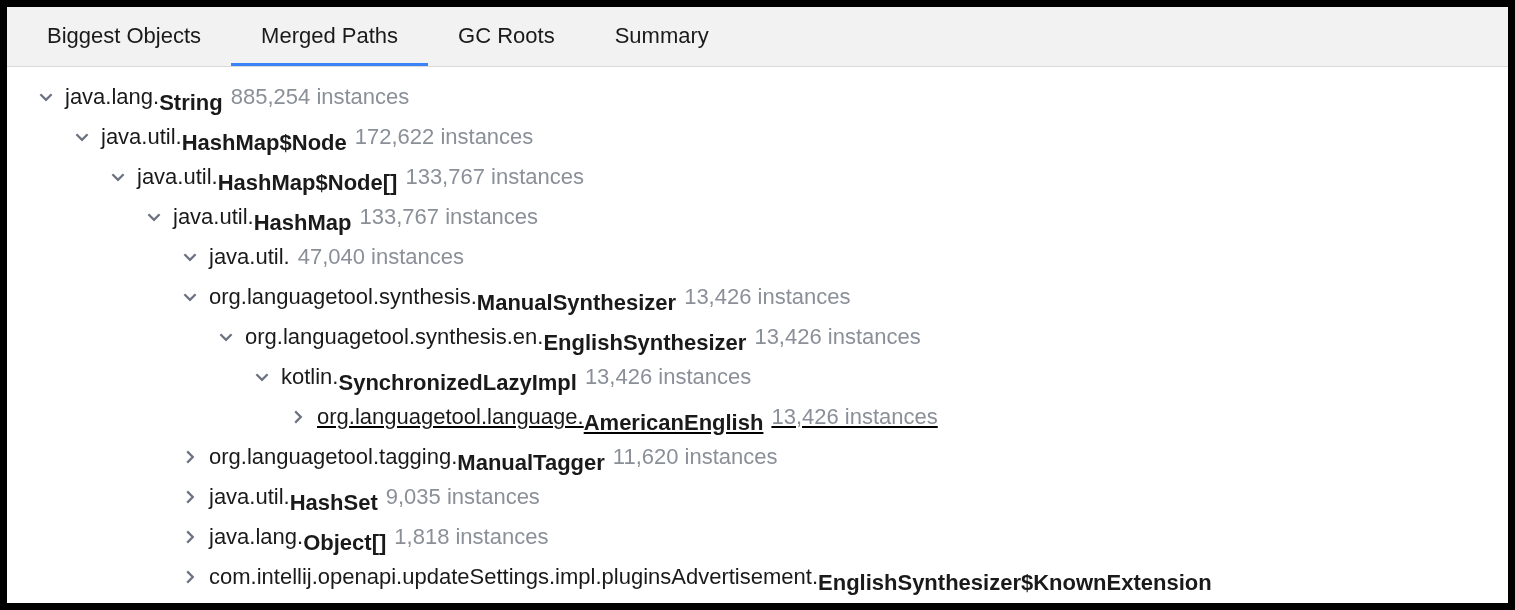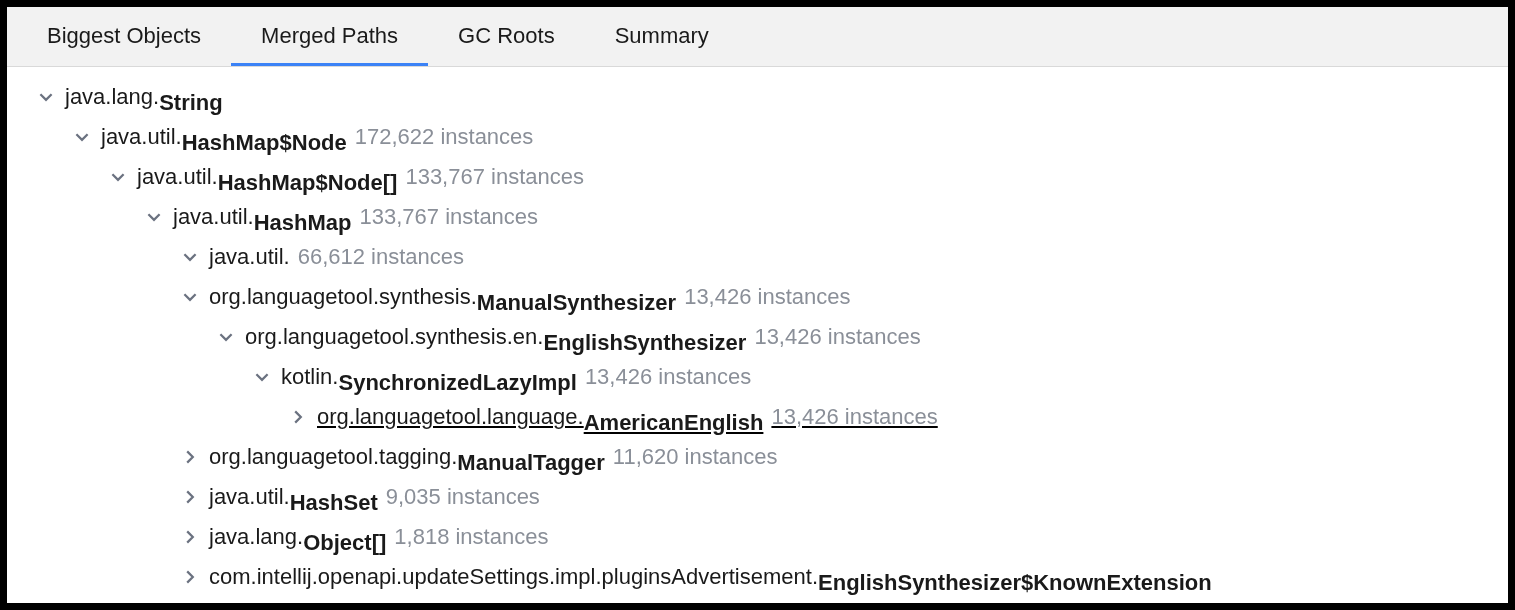--- a/index.html
+++ b/index.html
@@ -39,20 +39,21 @@
   <div class="tree">
 
     <div class="row ind0">
       <span class="arrow">
           <svg viewBox="0 0 10 10">
             <path d="M1 3 L5 7 L9 3" fill="none" stroke="currentColor" stroke-width="1.6"></path>
           </svg>
         </span>
       <span class="pkg">java.lang.</span>
         <span class="cls">String</span>
+        <span class="cnt">885,254 instances</span>
     </div>
 
     <div class="row ind1">
       <span class="arrow">
           <svg viewBox="0 0 10 10">
             <path d="M1 3 L5 7 L9 3" fill="none" stroke="currentColor" stroke-width="1.6"></path>
           </svg>
         </span>
       <span class="pkg">java.util.</span>
         <span class="cls">HashMap$Node</span>
@@ -81,21 +82,21 @@
         <span class="cnt">133,767 instances</span>
     </div>
 
     <div class="row ind4">
       <span class="arrow">
           <svg viewBox="0 0 10 10">
             <path d="M1 3 L5 7 L9 3" fill="none" stroke="currentColor" stroke-width="1.6"></path>
           </svg>
         </span>
       <span class="pkg">java.util.</span>
-        <span class="cnt">66,612 instances</span>
+        <span class="cnt">47,040 instances</span>
     </div>
 
     <div class="row ind4">
       <span class="arrow">
           <svg viewBox="0 0 10 10">
             <path d="M1 3 L5 7 L9 3" fill="none" stroke="currentColor" stroke-width="1.6"></path>
           </svg>
         </span>
       <span class="pkg">org.languagetool.synthesis.</span>
         <span class="cls">ManualSynthesizer</span>

